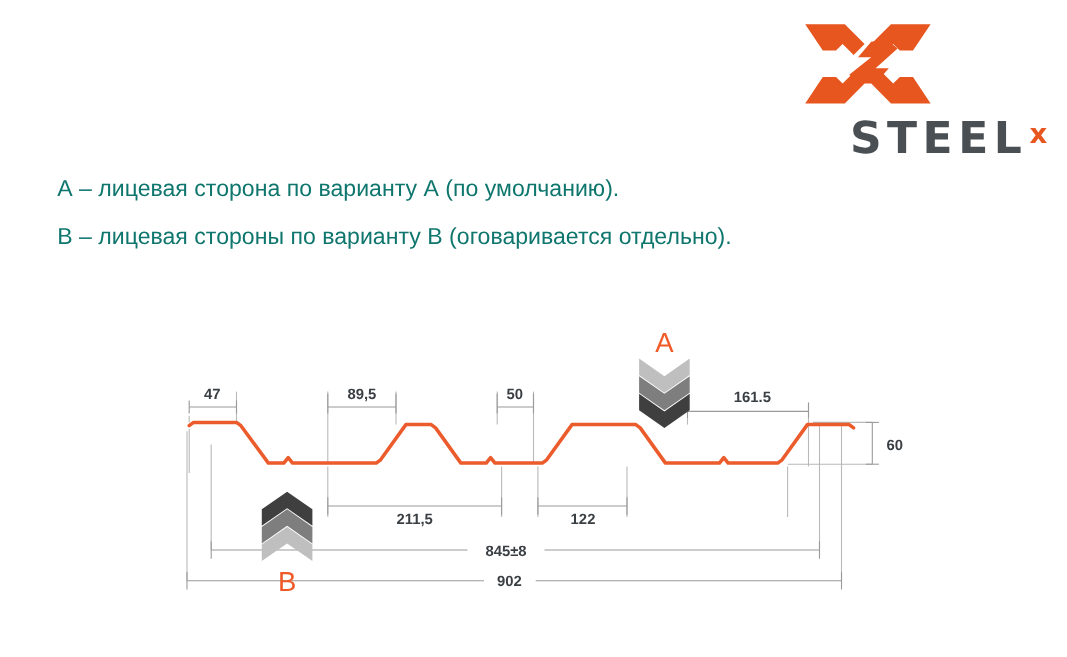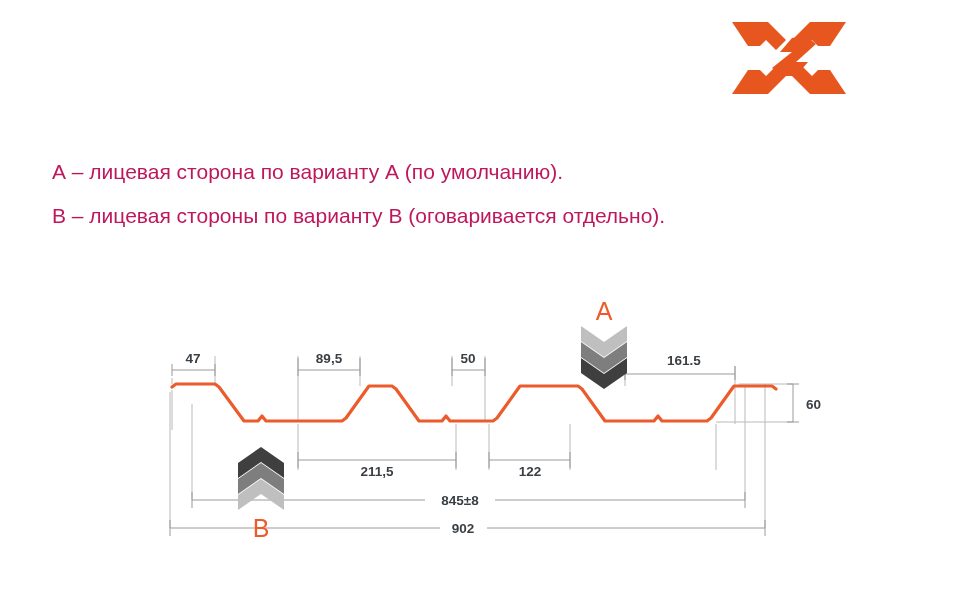--- a/index.html
+++ b/index.html
@@ -49,21 +49,21 @@
     line-height: 1;
     position: relative;
     top: -12px;
     left: 2px;
   }
 
   
   .caption {
     position: absolute;
     left: 52px;
-    color: #be185d;
+    color: #0f766e;
     font-family: "Liberation Sans", sans-serif;
     font-size: 21px;
     font-weight: 400;
     white-space: nowrap;
   }
   #caption-a { top: 160px; }
   #caption-b { top: 204px; }
 
   
   #drawing {
@@ -101,20 +101,24 @@
 
         <path d="M116 76 L80 76 L62 58 L72 48 L82 58 L88 52 L100 52 Z"></path>
 
         <path d="M70 16 L84 16 L76 26 L60 26 L52 36 L66 36 L58 46 L44 46 L52 36 L38 36 L46 26 L62 26 Z" opacity="0"></path>
         <path d="M74 14 L88 20 L70 38 L84 38 L74 50 L58 62 L44 58 L62 40 L48 40 L58 28 Z" opacity="0.0"></path>
         <path d="M76 18 L86 26 L66 44 L78 44 L66 58 L52 58 L42 50 L62 34 L50 34 L62 20 Z"></path>
       </g>
     </svg>
   </div>
 
+  <div id="logo-wordmark">
+    <span id="logo-steel">STEEL</span>
+      <span id="logo-x">x</span>
+  </div>
 </div>
 
 <div class="caption" id="caption-a">А – лицевая сторона по варианту А (по умолчанию).</div>
 <div class="caption" id="caption-b">В – лицевая стороны по варианту В (оговаривается отдельно).</div>
 
 <svg id="drawing" viewBox="0 0 970 597" xmlns="http://www.w3.org/2000/svg">
 
   <g stroke="#b9b9b9" stroke-width="1" fill="none">
     <line x1="172" y1="384" x2="172" y2="378"></line>
     <line x1="172" y1="390" x2="172" y2="430"></line>

